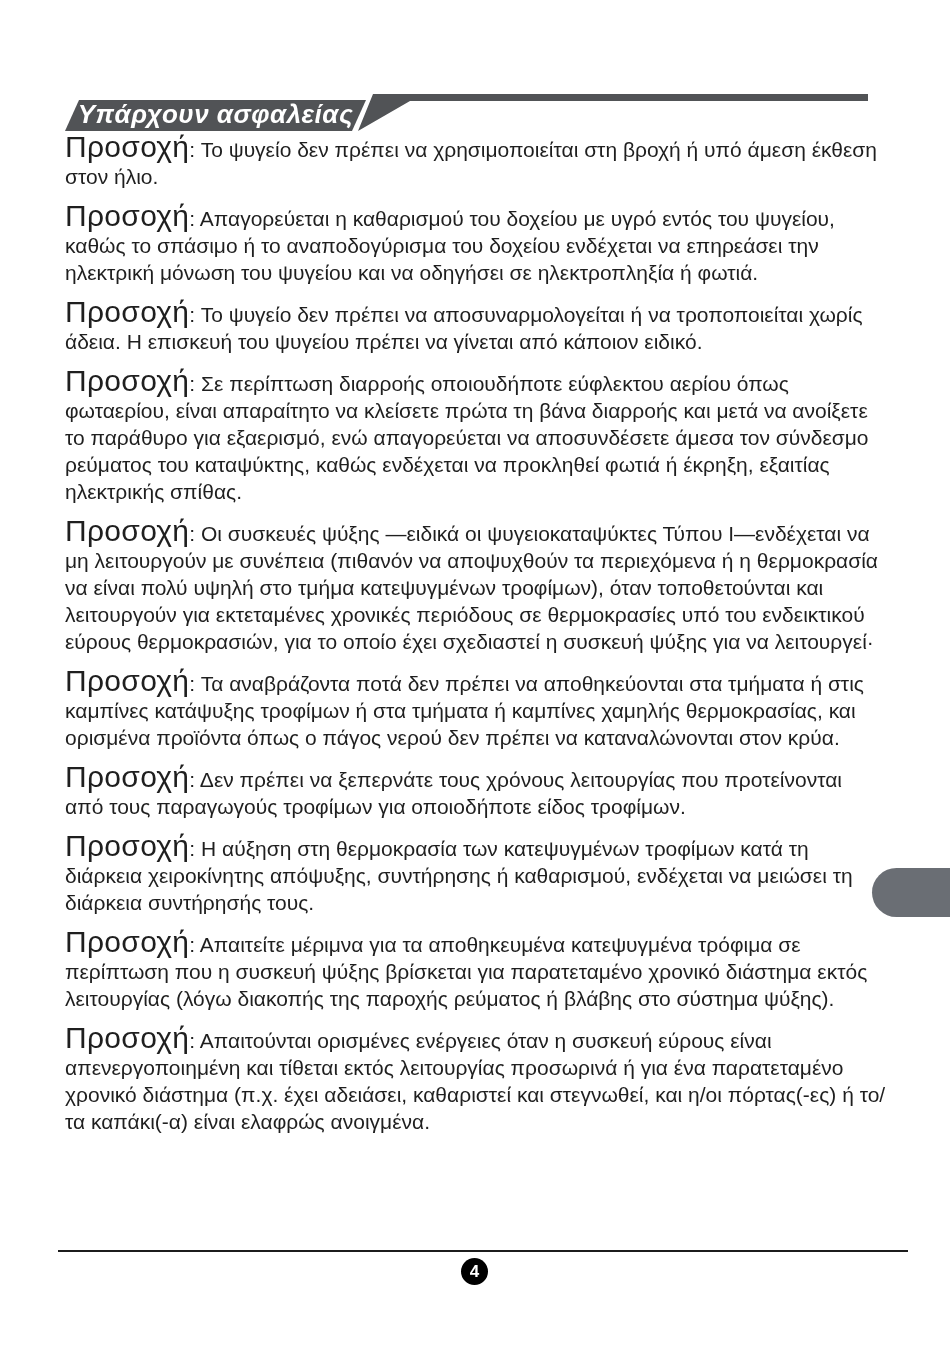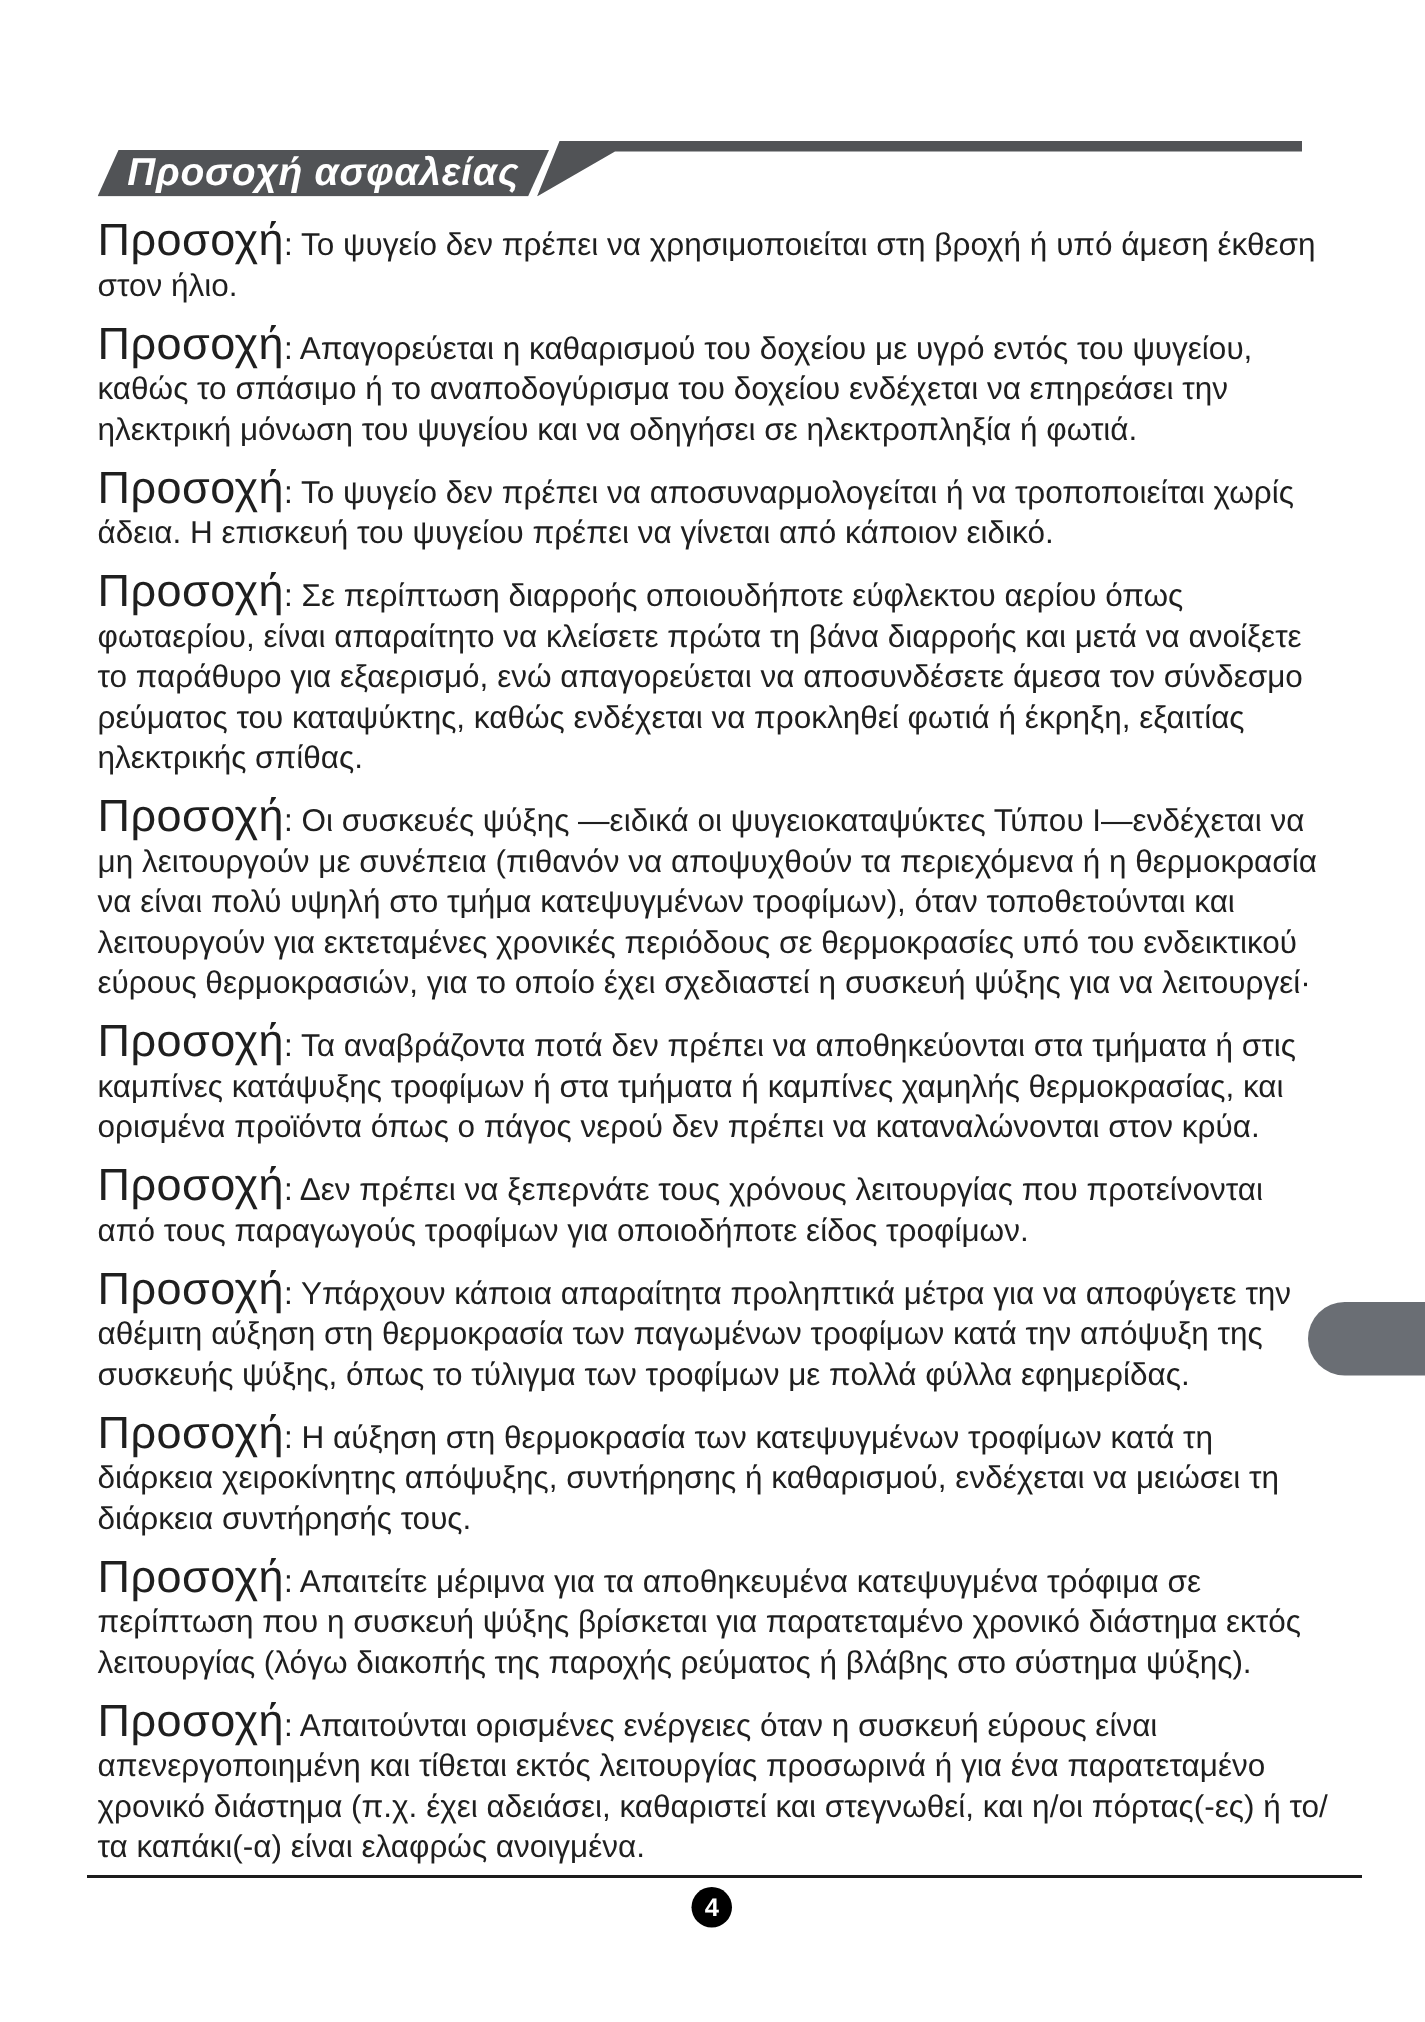--- a/index.html
+++ b/index.html
@@ -33,21 +33,21 @@
   }
   .banner-tail {
     position:absolute; left:356px; top:94px;
     width:512px; height:37px;
     background:var(--banner,#515356);
     clip-path:polygon(17px 0px, 512px 0px, 512px 7px, 54px 7px, 2px 37px);
   }
 
   
   .content {
-    position:absolute; left:65px; top:146px; width:821px;
+    position:absolute; left:65px; top:132px; width:821px;
   }
   .para {
     font-size:21px;
     line-height:27px;
     margin-bottom:11px;
     color:var(--text,#1f1f1f);
     text-align:left;
   }
   .para .kw {
     font-size:30px;
@@ -77,40 +77,39 @@
     display:flex; align-items:center; justify-content:center;
     font-size:17px; font-weight:bold;
   }
 </style>
 </head>
 <body>
 
 <div class="page">
 
   <div class="banner-main">
-    <span class="banner-title">Προσοχή ασφαλείας</span>
+    <span class="banner-title">Υπάρχουν ασφαλείας</span>
   </div>
   <div class="banner-tail"></div>
 
   <div class="content" id="paragraphs">
   <p class="para"><span class="kw">Προσοχή</span><span class="para-body">: Το ψυγείο δεν πρέπει να χρησιμοποιείται στη βροχή ή υπό άμεση έκθεση στον ήλιο.</span></p>
 
   <p class="para"><span class="kw">Προσοχή</span><span class="para-body">: Απαγορεύεται η καθαρισμού του δοχείου με υγρό εντός του ψυγείου, καθώς το σπάσιμο ή το αναποδογύρισμα του δοχείου ενδέχεται να επηρεάσει την ηλεκτρική μόνωση του ψυγείου και να οδηγήσει σε ηλεκτροπληξία ή φωτιά.</span></p>
 
   <p class="para"><span class="kw">Προσοχή</span><span class="para-body">: Το ψυγείο δεν πρέπει να αποσυναρμολογείται ή να τροποποιείται χωρίς άδεια. Η επισκευή του ψυγείου πρέπει να γίνεται από κάποιον ειδικό.</span></p>
 
   <p class="para"><span class="kw">Προσοχή</span><span class="para-body">: Σε περίπτωση διαρροής οποιουδήποτε εύφλεκτου αερίου όπως φωταερίου, είναι απαραίτητο να κλείσετε πρώτα τη βάνα διαρροής και μετά να ανοίξετε το παράθυρο για εξαερισμό, ενώ απαγορεύεται να αποσυνδέσετε άμεσα τον σύνδεσμο ρεύματος του καταψύκτης, καθώς ενδέχεται να προκληθεί φωτιά ή έκρηξη, εξαιτίας ηλεκτρικής σπίθας.</span></p>
 
   <p class="para"><span class="kw">Προσοχή</span><span class="para-body">: Οι συσκευές ψύξης —ειδικά οι ψυγειοκαταψύκτες Τύπου I—ενδέχεται να μη λειτουργούν με συνέπεια (πιθανόν να αποψυχθούν τα περιεχόμενα ή η θερμοκρασία να είναι πολύ υψηλή στο τμήμα κατεψυγμένων τροφίμων), όταν τοποθετούνται και λειτουργούν για εκτεταμένες χρονικές περιόδους σε θερμοκρασίες υπό του ενδεικτικού εύρους θερμοκρασιών, για το οποίο έχει σχεδιαστεί η συσκευή ψύξης για να λειτουργεί·</span></p>
 
   <p class="para"><span class="kw">Προσοχή</span><span class="para-body">: Τα αναβράζοντα ποτά δεν πρέπει να αποθηκεύονται στα τμήματα ή στις καμπίνες κατάψυξης τροφίμων ή στα τμήματα ή καμπίνες χαμηλής θερμοκρασίας, και ορισμένα προϊόντα όπως ο πάγος νερού δεν πρέπει να καταναλώνονται στον κρύα.</span></p>
 
   <p class="para"><span class="kw">Προσοχή</span><span class="para-body">: Δεν πρέπει να ξεπερνάτε τους χρόνους λειτουργίας που προτείνονται από τους παραγωγούς τροφίμων για οποιοδήποτε είδος τροφίμων.</span></p>
 
-  <p class="para"><span class="kw">Προσοχή</span><span class="para-body">: Υπάρχουν κάποια απαραίτητα προληπτικά μέτρα για να αποφύγετε την αθέμιτη αύξηση στη θερμοκρασία των παγωμένων τροφίμων κατά την απόψυξη της συσκευής ψύξης, όπως το τύλιγμα των τροφίμων με πολλά φύλλα εφημερίδας.</span></p>
 
   <p class="para"><span class="kw">Προσοχή</span><span class="para-body">: Η αύξηση στη θερμοκρασία των κατεψυγμένων τροφίμων κατά τη διάρκεια χειροκίνητης απόψυξης, συντήρησης ή καθαρισμού, ενδέχεται να μειώσει τη διάρκεια συντήρησής τους.</span></p>
 
   <p class="para"><span class="kw">Προσοχή</span><span class="para-body">: Απαιτείτε μέριμνα για τα αποθηκευμένα κατεψυγμένα τρόφιμα σε περίπτωση που η συσκευή ψύξης βρίσκεται για παρατεταμένο χρονικό διάστημα εκτός λειτουργίας (λόγω διακοπής της παροχής ρεύματος ή βλάβης στο σύστημα ψύξης).</span></p>
 
   <p class="para"><span class="kw">Προσοχή</span><span class="para-body">: Απαιτούνται ορισμένες ενέργειες όταν η συσκευή εύρους είναι απενεργοποιημένη και τίθεται εκτός λειτουργίας προσωρινά ή για ένα παρατεταμένο χρονικό διάστημα (π.χ. έχει αδειάσει, καθαριστεί και στεγνωθεί, και η/οι πόρτας(-ες) ή το/τα καπάκι(-α) είναι ελαφρώς ανοιγμένα.</span></p>
 </div>
 
   <div class="side-tab"></div>
 

